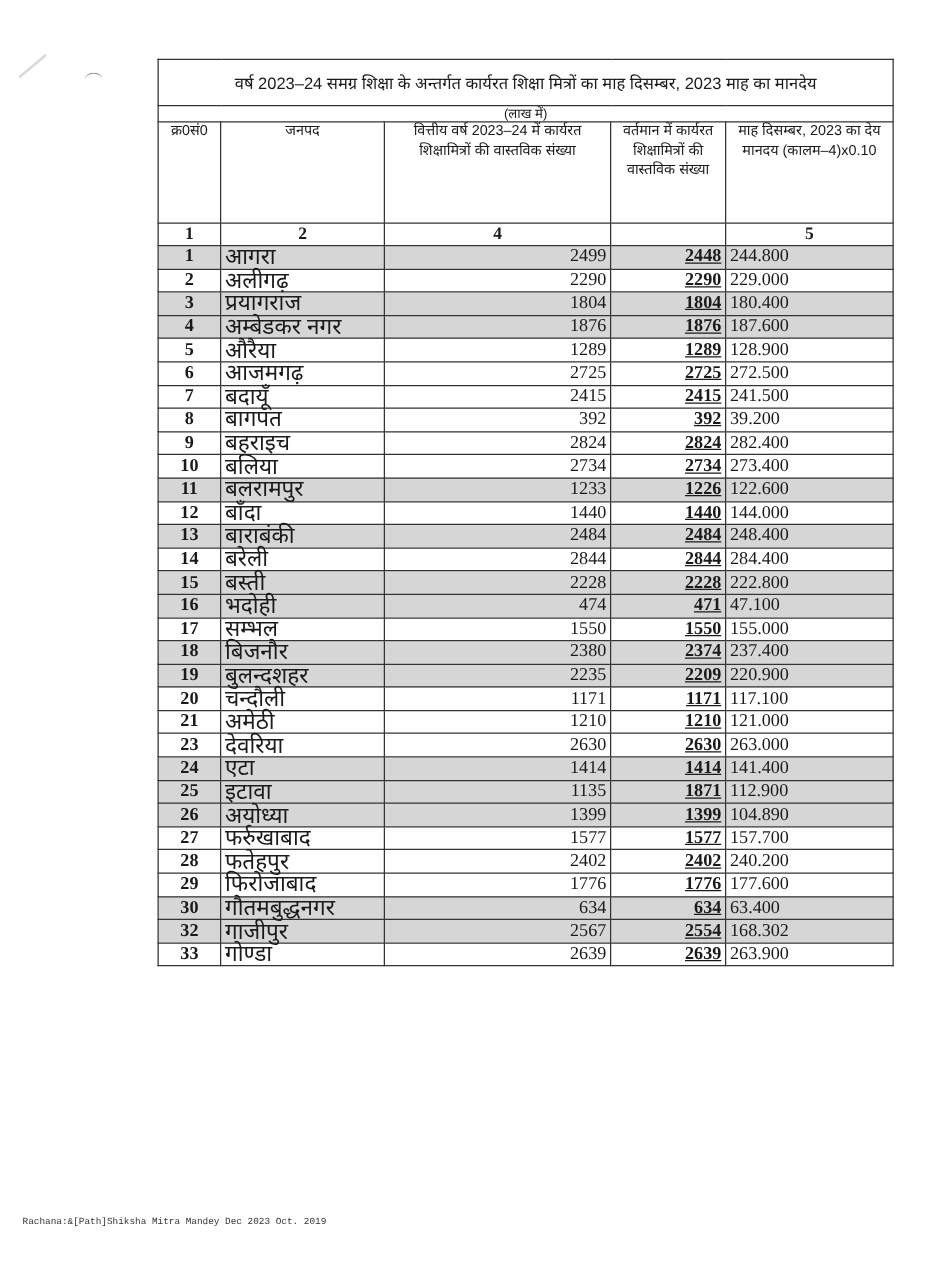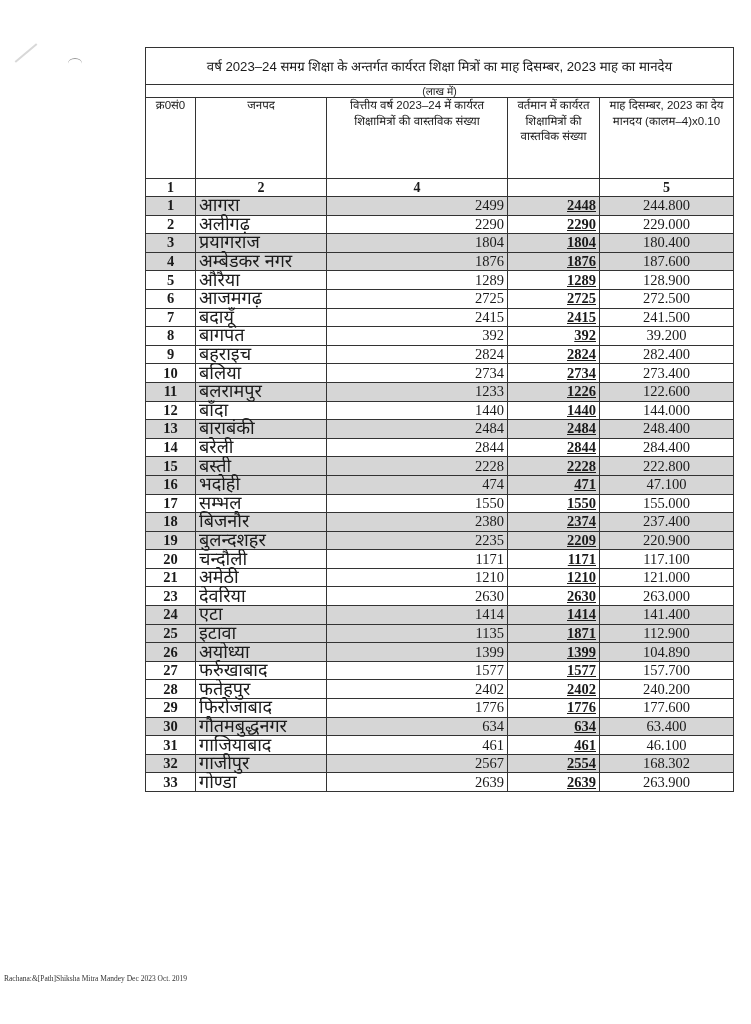--- a/index.html
+++ b/index.html
@@ -5,21 +5,21 @@
   html, body { margin:0; padding:0; }
   body {
     width:751px; height:1024px; background:#ffffff; position:relative; overflow:hidden;
     font-family:"Liberation Serif", serif; color:#1a1a1a;
   }
   .scan-mark { position:absolute; }
   .mark1 { left:12px; top:52px; width:28px; height:2px; background:#d8d8d8; transform:rotate(-40deg); }
   .mark2 { left:68px; top:58px; width:14px; height:10px; border-top:1.5px solid #999; border-radius:50% 50% 0 0; }
 
   .doc-table {
-    position:absolute; left:145px; top:47px; width:458px;
+    position:absolute; left:126px; top:47px; width:458px;
     border-collapse:collapse; table-layout:fixed;padding-left:24px;
   }
   .doc-table td { border:1.4px solid #333; padding:0 3px; }
   .title-cell {
     font-family:"Liberation Sans", sans-serif; font-size:13.2px; text-align:center;
     line-height:19px; padding:2px 6px 3px 6px; height:36px;
   }
   .unit-cell {
     font-family:"Liberation Sans", sans-serif; font-size:10.5px; text-align:center;
     height:12px; line-height:12px; padding:0 2px;
@@ -30,26 +30,26 @@
   }
   .colnum-cell {
     font-family:"Liberation Serif", serif; font-weight:bold; font-size:14px;
     text-align:center; height:17px; line-height:17px;
   }
   .row td { height:17.6px; line-height:17px; font-size:14.5px; }
   .row .sn { text-align:center; font-weight:bold; }
   .row .dist { font-family:"Liberation Sans", sans-serif; font-size:18px; text-align:left; padding-left:3px; }
   .row .n1 { text-align:right; }
   .row .n2 { text-align:right; font-weight:bold;text-decoration:underline; }
-  .row .n3 { text-align:center;margin-left:17px; }
+  .row .n3 { text-align:left;margin-left:17px; }
   .row.shaded td { background:#d6d6d6; }
 
   .footer {
-    position:absolute; left:4px; top:974px;
-    font-family:Liberation Serif, serif; font-size:7.5px; color:#333;
+    position:absolute; left:18px; top:974px;
+    font-family:Liberation Mono, monospace; font-size:7.5px; color:#333;
   }
 </style>
 </head>
 <body>
 
 <div class="scan-mark mark1"></div>
 <div class="scan-mark mark2"></div>
 
 <table class="doc-table" style="width: 588px;">
   <colgroup>
@@ -276,27 +276,20 @@
         <td class="n2">1776</td>
         <td class="n3">177.600</td>
       </tr>
       <tr class="row shaded">
         <td class="sn">30</td>
         <td class="dist">गौतमबुद्धनगर</td>
         <td class="n1">634</td>
         <td class="n2">634</td>
         <td class="n3">63.400</td>
       </tr>
-      <tr class="row">
-        <td class="sn">31</td>
-        <td class="dist">गाजियाबाद</td>
-        <td class="n1">461</td>
-        <td class="n2">461</td>
-        <td class="n3">46.100</td>
-      </tr>
       <tr class="row shaded">
         <td class="sn">32</td>
         <td class="dist">गाजीपुर</td>
         <td class="n1">2567</td>
         <td class="n2">2554</td>
         <td class="n3">168.302</td>
       </tr>
       <tr class="row">
         <td class="sn">33</td>
         <td class="dist">गोण्डा</td>

